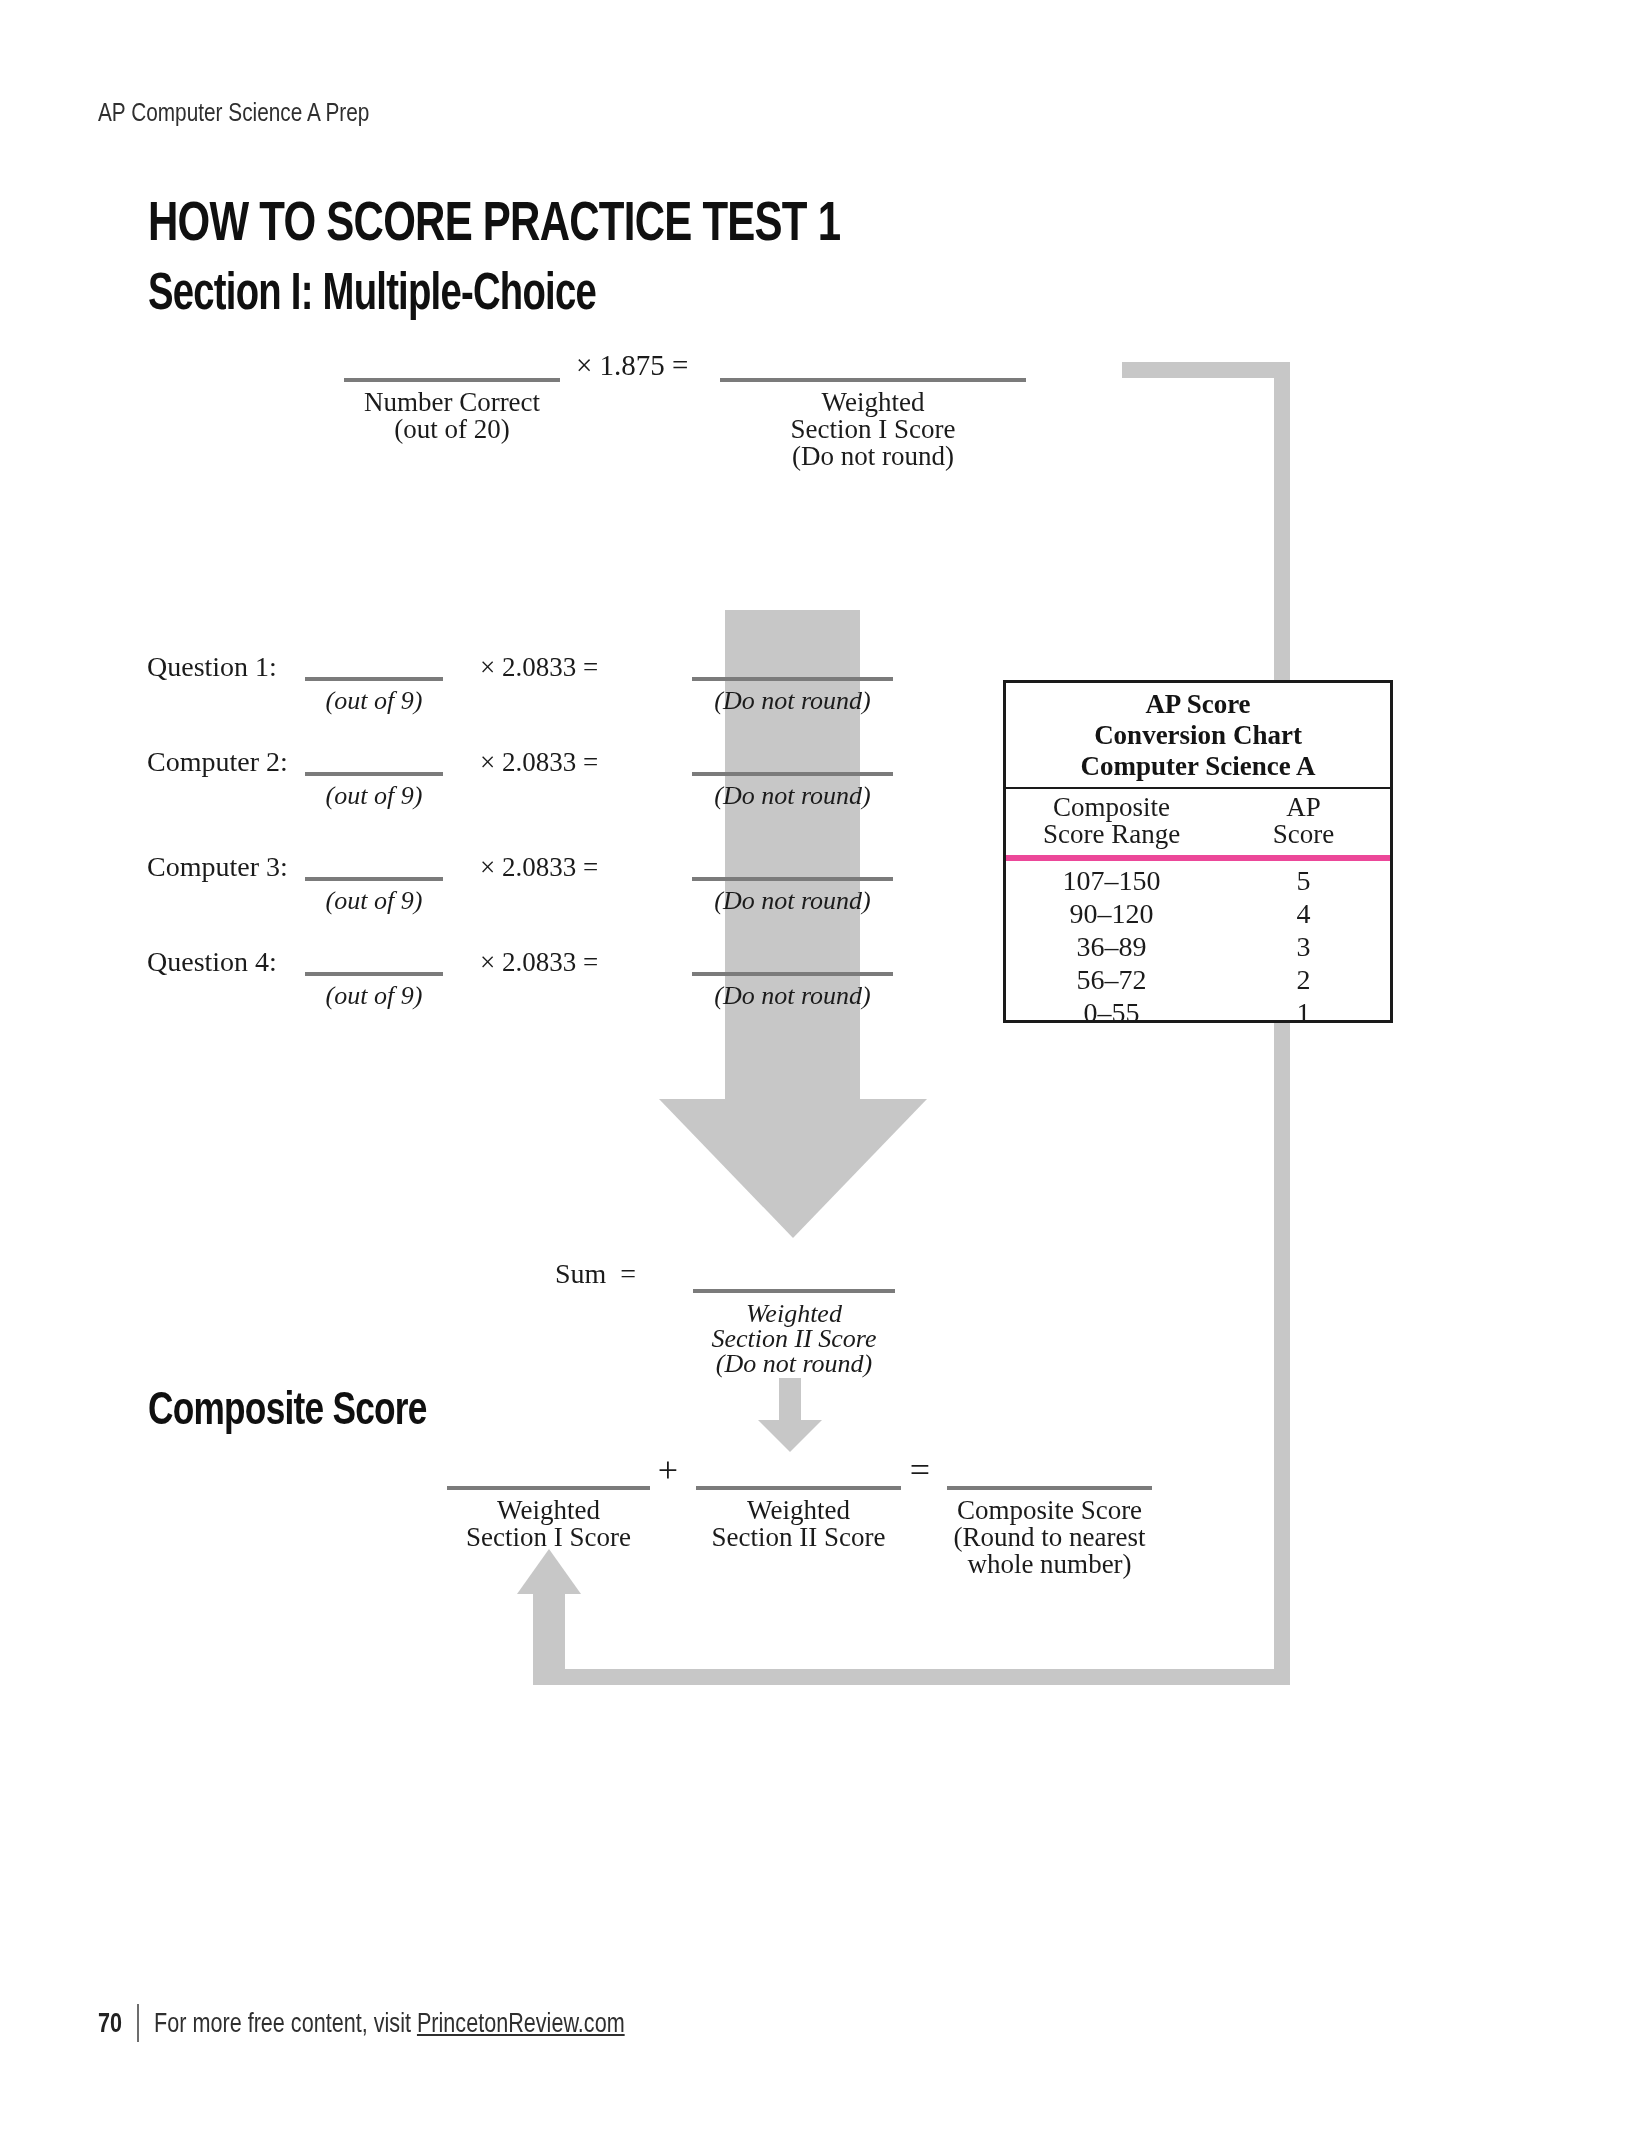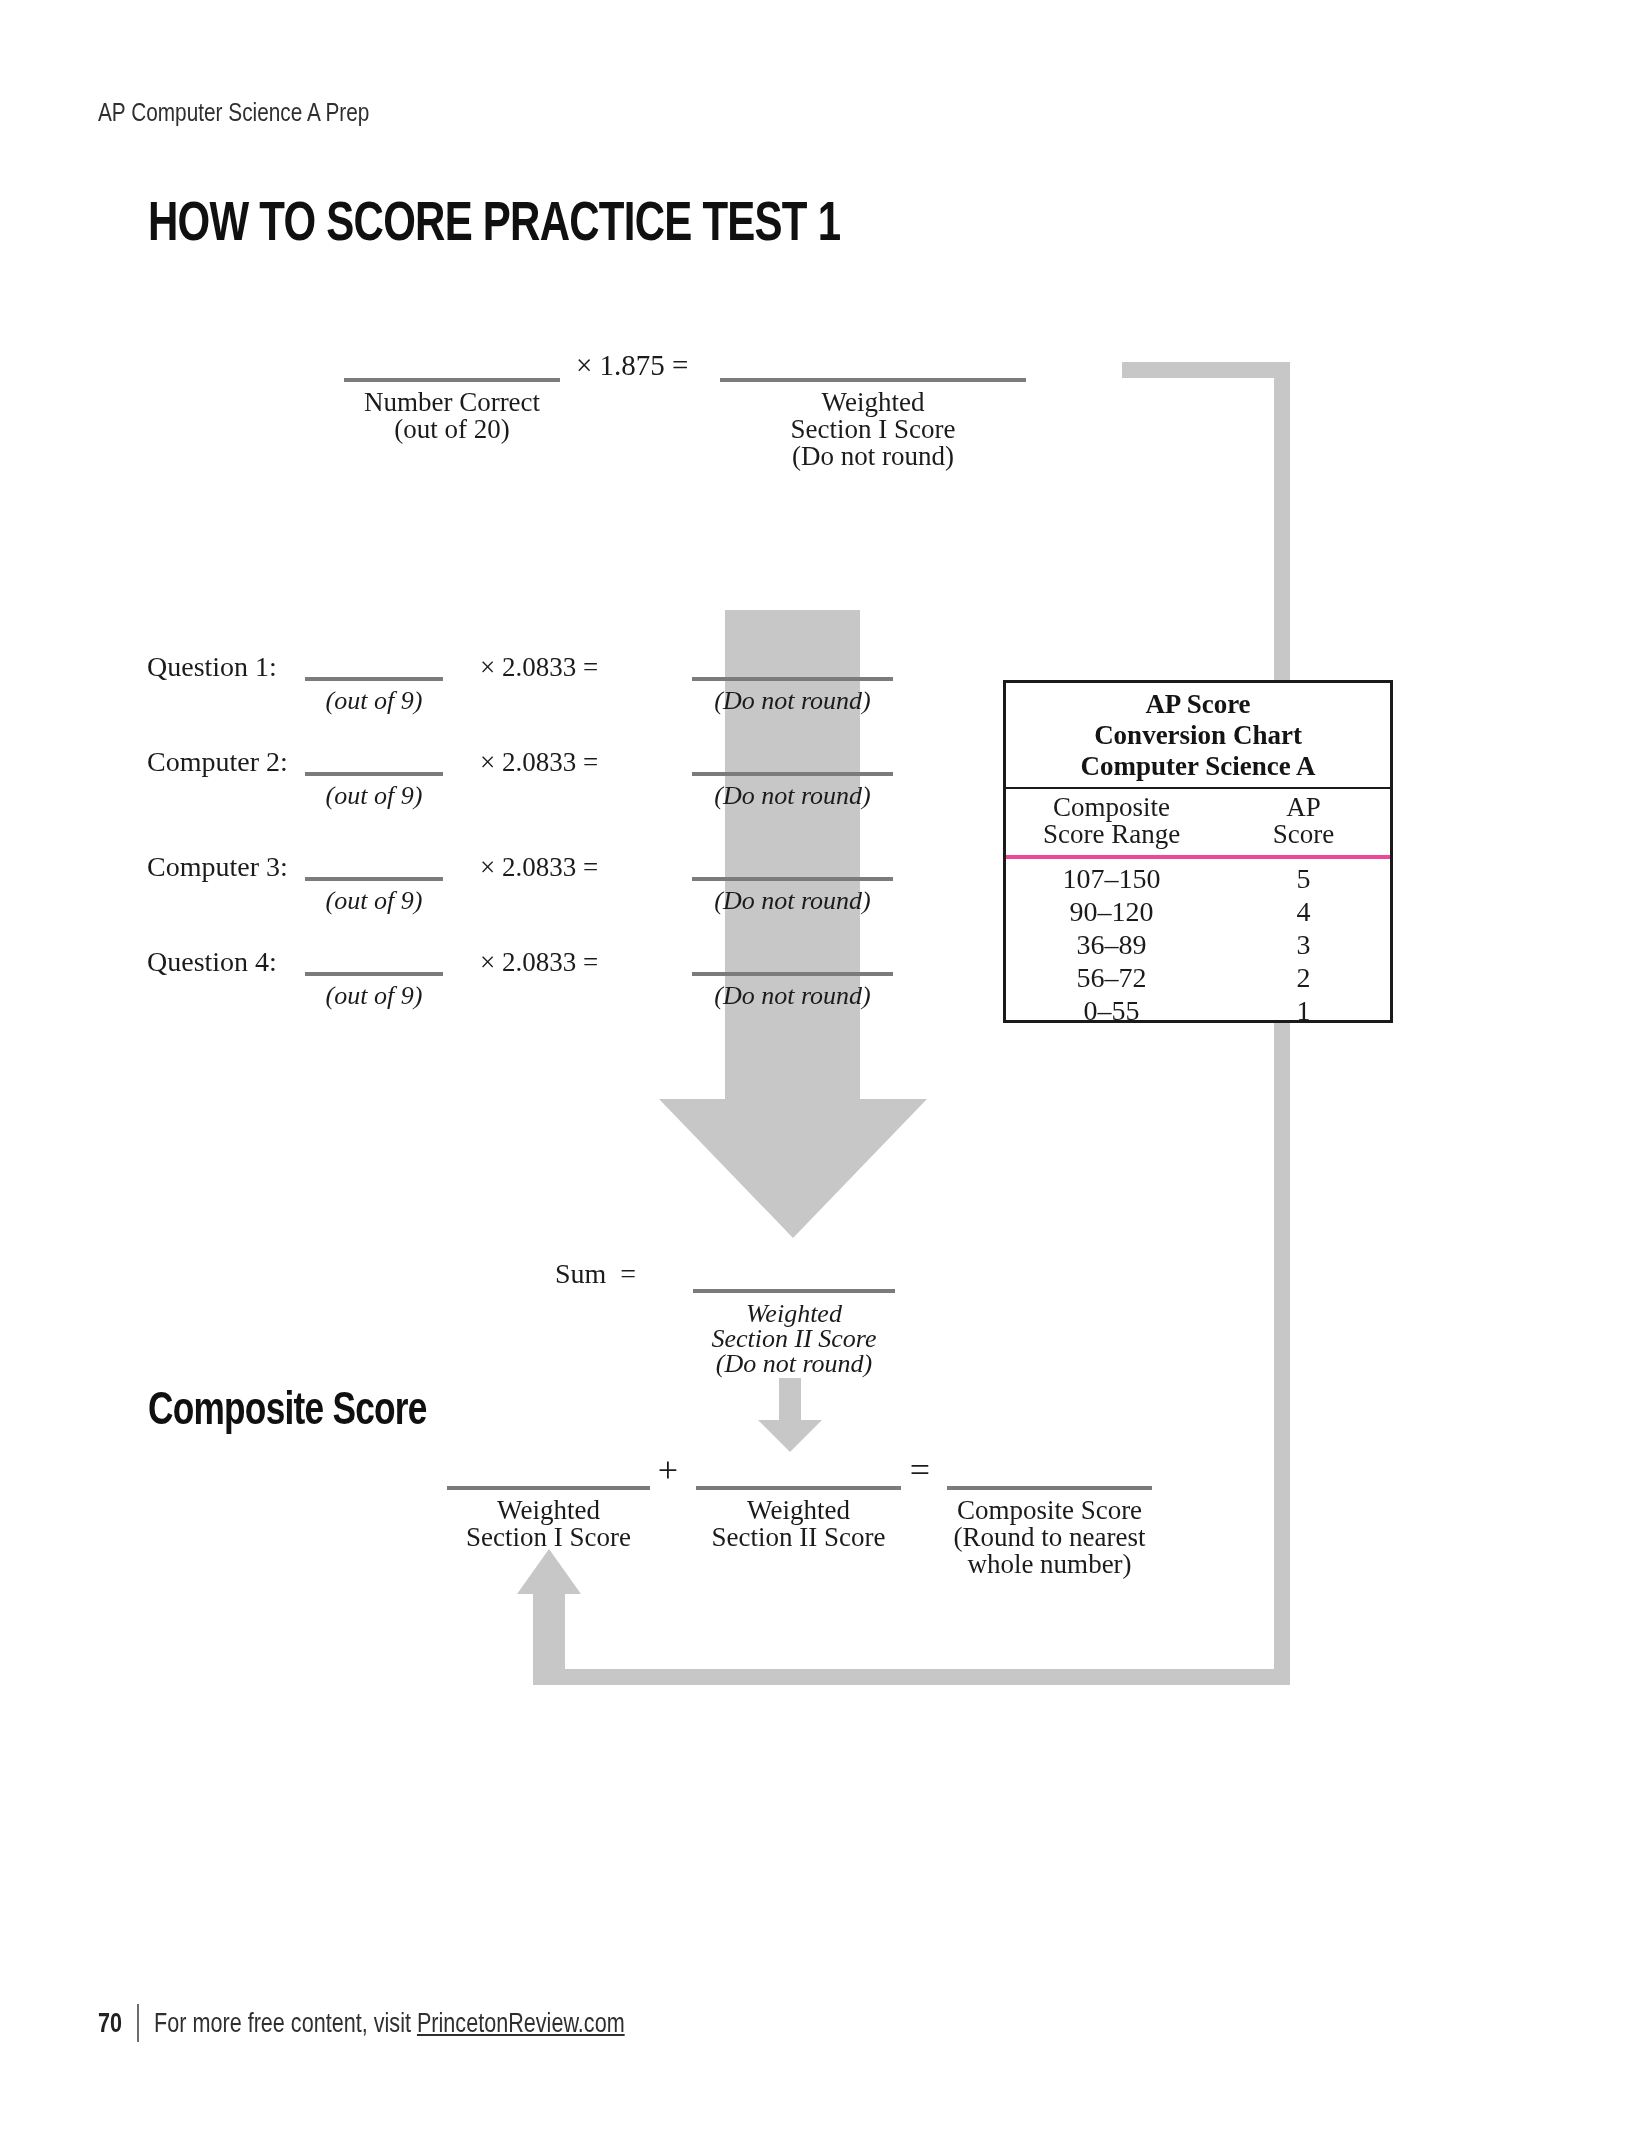--- a/index.html
+++ b/index.html
@@ -24,21 +24,21 @@
   .opsign { font-size:36px; line-height:36px; text-align:center; }
   .tri-down-big { width:0; height:0; border-left:134px solid transparent; border-right:134px solid transparent; border-top:139px solid #c7c7c7; }
   .tri-down-small { width:0; height:0; border-left:32px solid transparent; border-right:32px solid transparent; border-top:32px solid #c7c7c7; }
   .tri-up { width:0; height:0; border-left:32px solid transparent; border-right:32px solid transparent; border-bottom:45px solid #c7c7c7; }
   .tbl {
     position:absolute; left:1003px; top:680px; width:390px; height:343px;
     background:#ffffff; border:3px solid #1a1a1a; box-sizing:border-box; z-index:2;
   }
   .tbl-title { padding-top:6px; padding-bottom:5px; text-align:center; font-weight:700;
     font-size:27px; line-height:31px; border-bottom:2px solid #1a1a1a; color:#141414; }
-  .tbl-head { display:flex; padding:5px 0 7px 0; border-bottom:4px solid #ec4899; }
+  .tbl-head { display:flex; padding:5px 0 7px 0; border-bottom:6px solid #ec4899; }
   .tbl-head .col { font-size:27px; line-height:27px; text-align:center; }
   .col-range { width:55%; }
   .col-score { width:45%; }
   .tbl-body { padding-top:3px; }
   .tbl-row { display:flex; font-size:28px; line-height:33px; }
   .tbl-row .cell { text-align:center; }
   .footer { position:absolute; left:98px; top:2004px; display:flex; align-items:center; }
   .footer .pg { font-size:27px; font-weight:700; color:#222; }
   .f-div { width:2px; height:38px; background:#4a4a4a; margin:0 19px; }
   .f-text { font-size:27px; color:#2f2f2f; }
@@ -63,20 +63,23 @@
   <div class="abs tri-up" style="left:517px; top:1549px;"></div>
   <div class="abs gray" style="left:533px; top:1592px; width:32px; height:93px;"></div>
 
   <div class="abs" style="left:98px; top:97px;">
     <span class="sans cond80 pagehead">AP Computer Science A Prep</span>
   </div>
 
   <div class="abs" style="left:148px; top:193px;">
     <span class="sans cond h1">HOW TO SCORE PRACTICE TEST 1</span>
   </div>
+  <div class="abs" style="left:148px; top:266px;">
+    <span class="sans cond h2">Section I: Multiple-Choice</span>
+  </div>
 
   <div class="blank" style="left:344px; top:378px; width:216px;"></div>
   <div class="abs lbl" style="left:344px; top:389px; width:216px;">
     <span style="display:block;">Number Correct</span>
     <span style="display:block;">(out of 20)</span>
   </div>
   <div class="abs mult" style="left:576px; top:352px; font-size:29px;">× 1.875 =</div>
   <div class="blank" style="left:720px; top:378px; width:306px;"></div>
   <div class="abs lbl" style="left:720px; top:389px; width:306px;">
     <span style="display:block;">Weighted</span>

